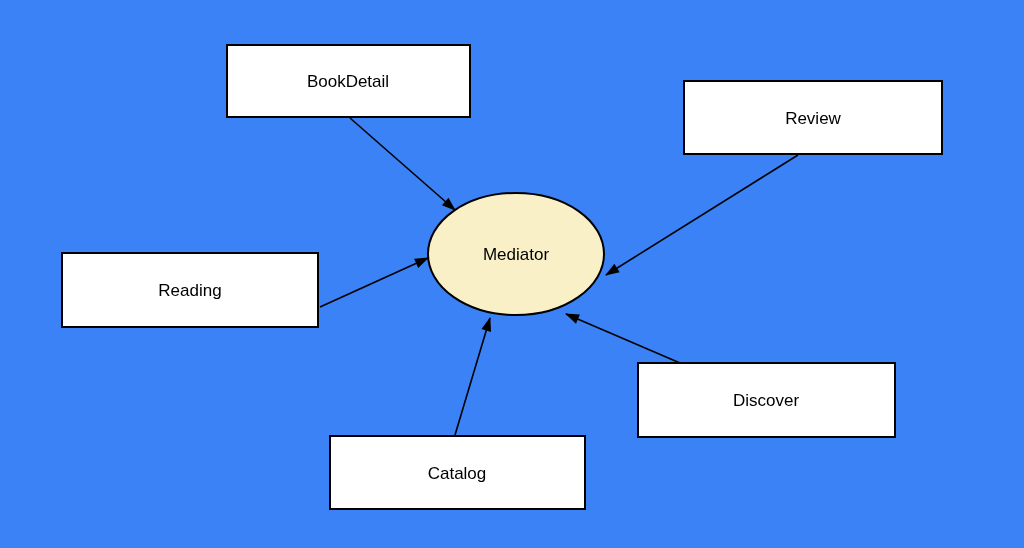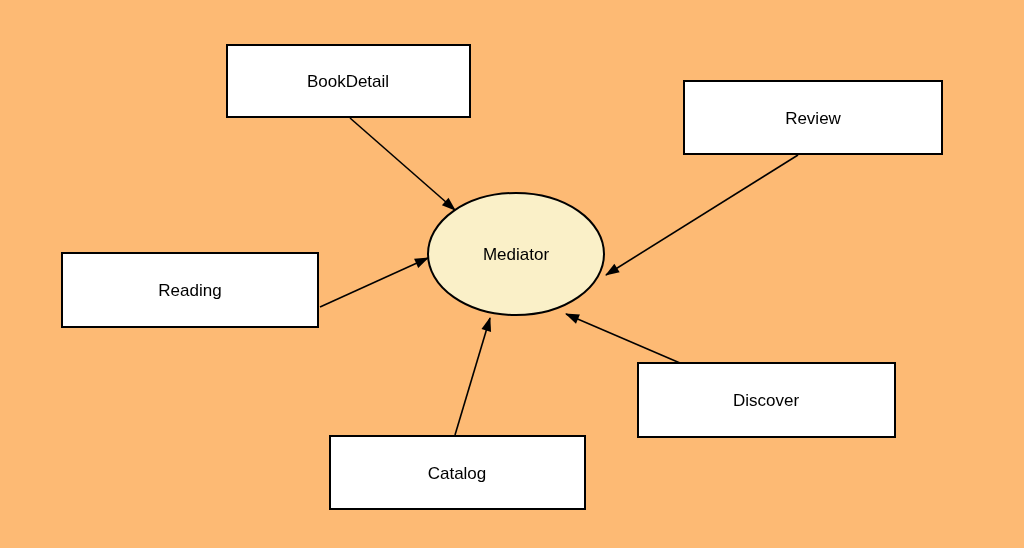--- a/index.html
+++ b/index.html
@@ -8,21 +8,21 @@
     background: #ffffff;
     width: 1024px;
     height: 548px;
     overflow: hidden;
     font-family: "Liberation Sans", sans-serif;
   }
   .canvas-wrap {
     position: relative;
     width: 1024px;
     height: 548px;
-    background: #fdba74;
+    background: #3b82f6;
   }
   svg text {
     font-family: "Liberation Sans", sans-serif;
     font-size: 17px;
     fill: #000000;
     text-anchor: middle;
   }
   svg .node-rect {
     fill: #ffffff;
     stroke: #000000;

